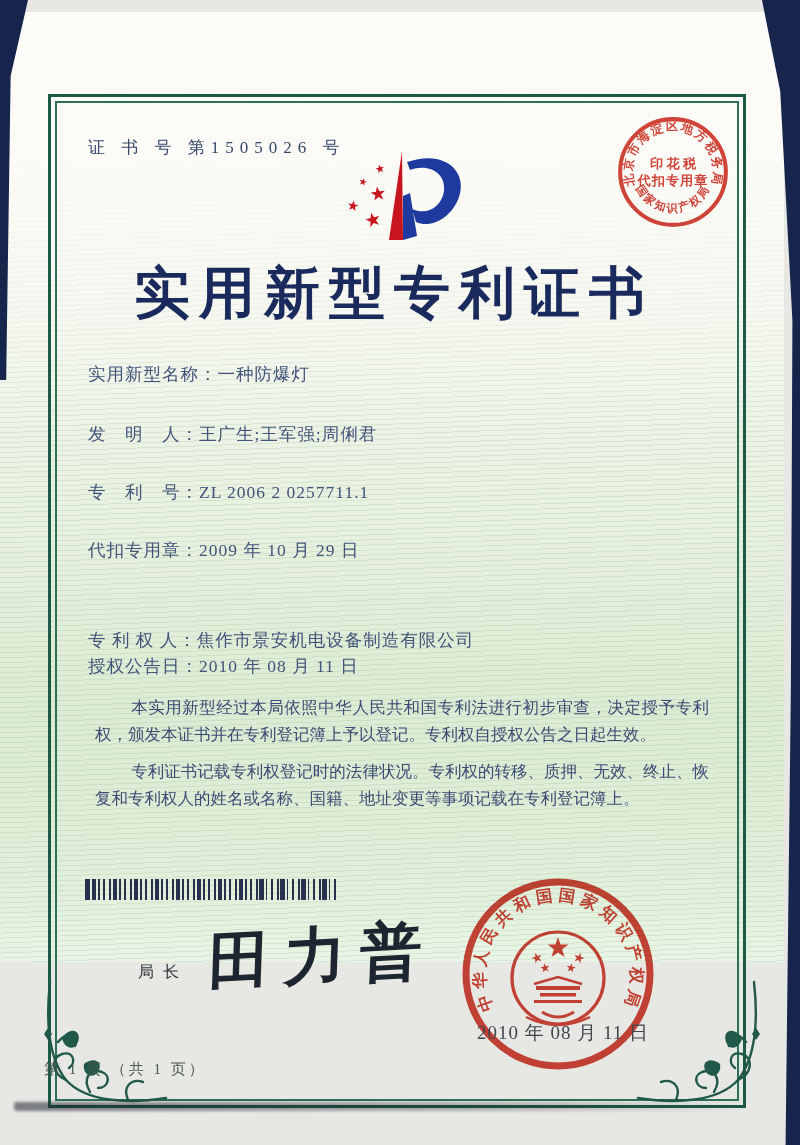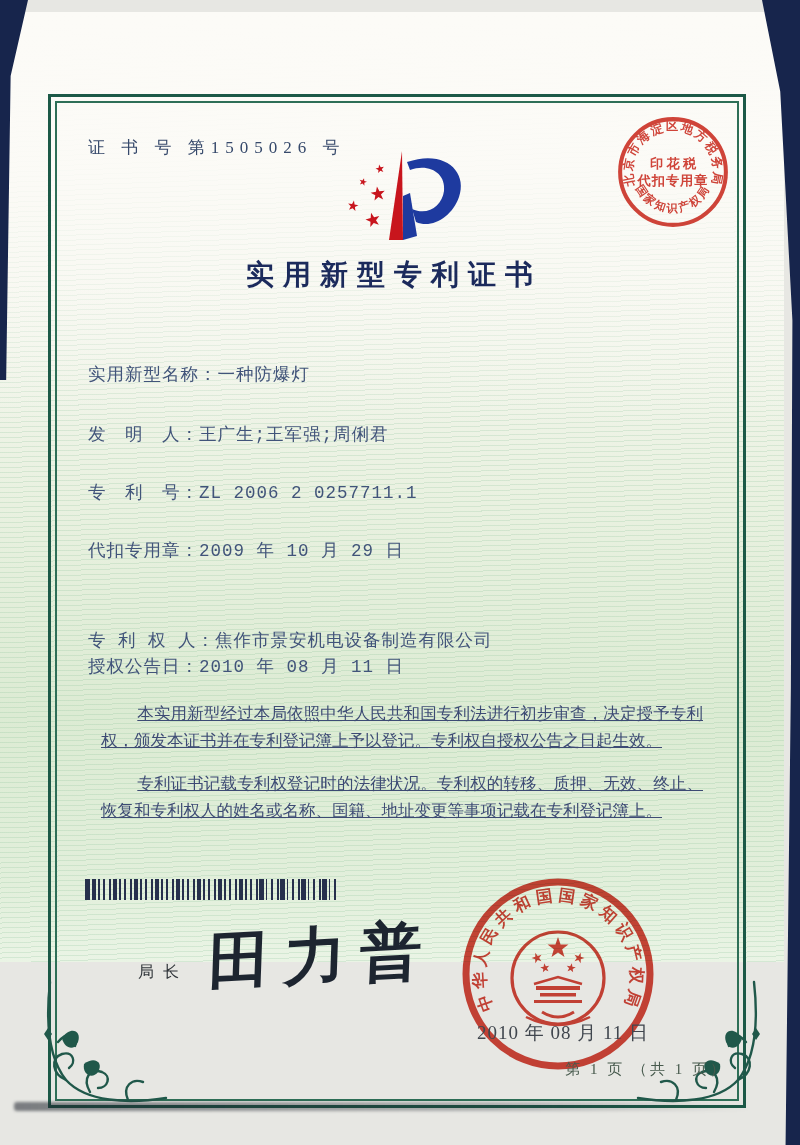--- a/index.html
+++ b/index.html
@@ -16,39 +16,39 @@
   .frame-outer{position:absolute;left:48px;top:82px;width:692px;height:1008px;
     border:3px solid #1c5947;}
   .frame-inner{position:absolute;inset:4px;border:2px solid #2e6f57;}
   .flourish{position:absolute;width:130px;height:130px;}
   .flourish.bl{left:42px;top:966px;}
   .flourish.br{left:632px;top:966px;transform:scaleX(-1);}
   
   .certno{position:absolute;left:88px;top:124px;font-size:17px;letter-spacing:6px;
     color:#36496b;}
   .title{position:absolute;left:48px;top:244px;width:692px;text-align:center;
-    font-size:28px;font-weight:700;letter-spacing:9px;color:#1b2a5c;}
-  .field{position:absolute;left:88px;font-size:17.5px;letter-spacing:1px;color:#41547a;white-space:nowrap;font-family:Liberation Mono, monospace;}
+    font-size:56px;font-weight:700;letter-spacing:9px;color:#1b2a5c;}
+  .field{position:absolute;left:88px;font-size:17.5px;letter-spacing:1px;color:#41547a;white-space:nowrap;}
   .f0{top:350px}.f1{top:410px}.f2{top:468px}.f3{top:526px}.f4{top:616px}.f5{top:642px}
   .paras{position:absolute;left:85px;top:672px;width:634px;font-size:16.5px;
     line-height:27px;color:#3d4b74;text-align:justify;}
-  .paras p{margin:16px;text-indent:2.2em;text-decoration:underline;}
+  .paras p{margin:10px;text-indent:2.2em;}
   .barcode{position:absolute;left:85px;top:867px;width:250px;height:21px;
     border-left:3px solid #27304d;
     background:repeating-linear-gradient(90deg,
       #27304d 0 2px,transparent 2px 3.5px,
       #27304d 3.5px 8px,transparent 8px 10px,
       #27304d 10px 11.5px,transparent 11.5px 15px,
       #27304d 15px 17px,transparent 17px 21px);}
   .signer{position:absolute;left:138px;top:950px;font-size:16px;letter-spacing:9px;color:#2e3338;}
   .signature{position:absolute;left:208px;top:902px;font-size:62px;font-weight:600;
     color:#1d2530;letter-spacing:14px;transform:rotate(-3deg) skewX(-5deg);white-space:nowrap;}
   .seal-date{position:absolute;left:468px;top:1008px;width:190px;text-align:center;
     font-size:19px;letter-spacing:1px;color:#40464e;}
-  .footer{position:absolute;left:36px;top:1048px;width:692px;text-align:right;
+  .footer{position:absolute;left:44px;top:1048px;width:692px;text-align:left;
     font-size:15px;letter-spacing:3px;color:#475a4d;}
   
   .logo{position:absolute;left:332px;top:136px;}
   .taxstamp{position:absolute;left:612px;top:100px;mix-blend-mode:multiply;opacity:.92;}
   .bigseal{position:absolute;left:456px;top:860px;mix-blend-mode:multiply;opacity:.93;}
   
   .edge{position:absolute;background:#17254c;pointer-events:none;z-index:9;}
   .edge-left{left:0;top:0;width:28px;height:380px;
     clip-path:polygon(0 0,100% 0,38% 20%,22% 100%,0 100%);}
   .edge-right{right:0;top:0;width:38px;height:1145px;

